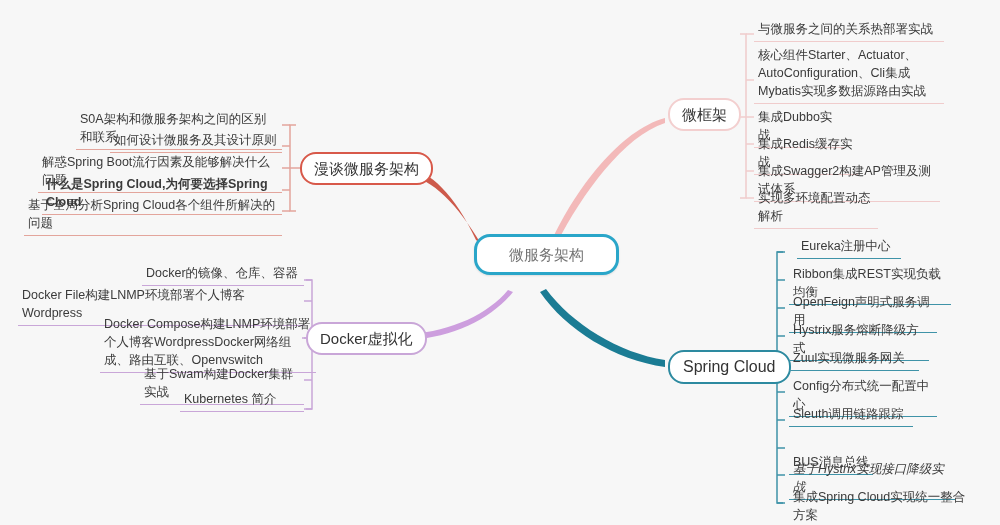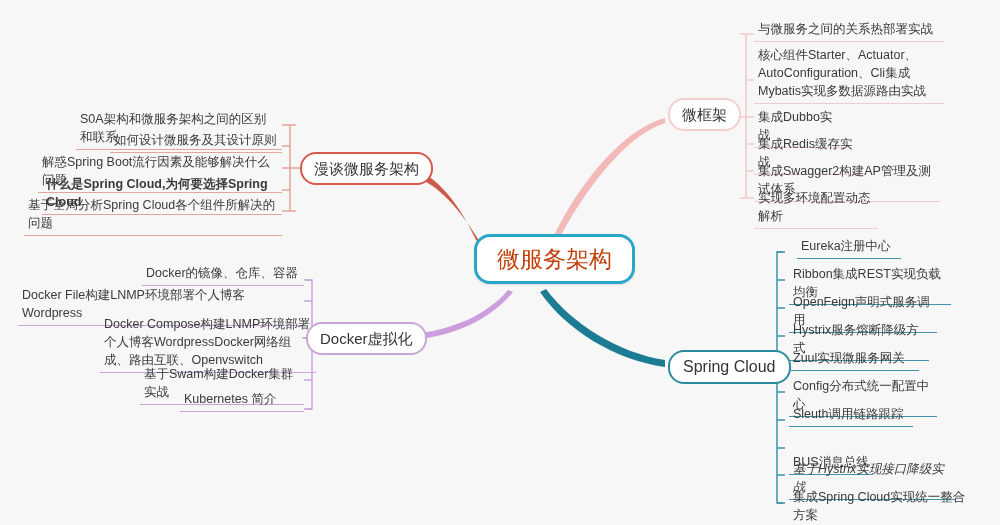--- a/index.html
+++ b/index.html
@@ -19,23 +19,23 @@
     position:absolute;
     background:#fff;
     border-radius:16px;
     display:flex;align-items:center;justify-content:center;
     box-sizing:border-box;
     white-space:nowrap;
     line-height:1.15;
   }
   .node-center{
     border:3px solid #2aa6c9;
-    font-size:23px;
-    color:#c2410c;
-    padding:9px 20px;
+    font-size:15px;
+    color:#737373;
+    padding:9px 32px;
     box-shadow:0 1px 2px rgba(0,0,0,.10);
   }
   .node-b1{border:2px solid #d8594a;font-size:15px;padding:6px 12px;align-items:center;}
   .node-b2{border:2px solid #f3cfcf;font-size:15px;padding:6px 12px;}
   .node-b3{border:2px solid #c9a6d8;font-size:15px;padding:6px 12px;}
   .node-b4{border:2px solid #2d8aa0;font-size:16px;padding:6px 13px;}
 
   
   .leaf{
     position:absolute;

